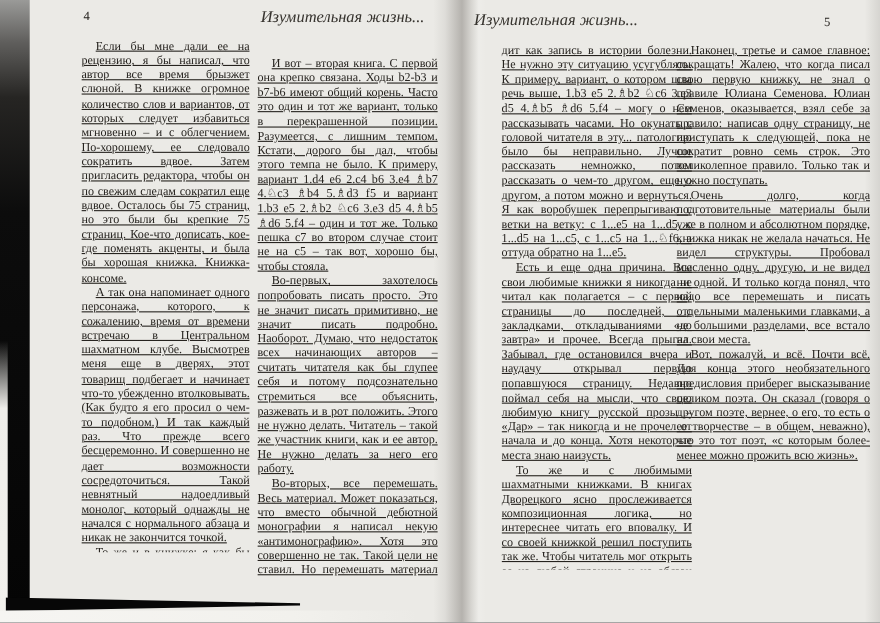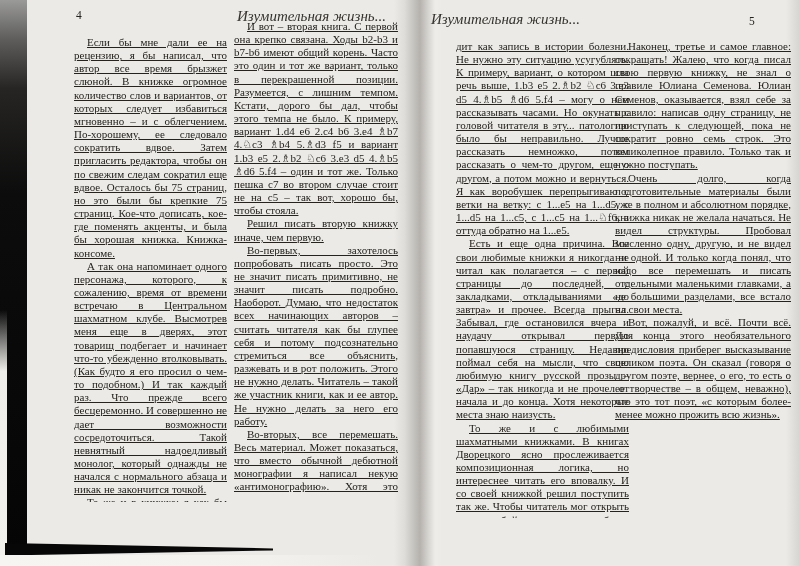--- a/index.html
+++ b/index.html
@@ -48,21 +48,21 @@
   .rh-right { left:431px; top:11px; }
   .col {
     position:absolute; text-align:justify; overflow:hidden;
     font-size:11px; line-height:13.15px;
     text-rendering:optimizeLegibility;
     text-decoration:underline;
   }
   .col p { margin:0; padding:0; text-indent:13px; }
   .col p.no-indent { text-indent:0; }
   .col-l1 { left:74px;  top:36px; width:153px; height:466px; }
-  .col-l2 { left:234px; top:20px; width:164px; height:472px; }
+  .col-l2 { left:234px; top:52px; width:164px; height:472px; }
   .col-r1 { left:456px; top:40px; width:173px; height:478px; }
   .col-r2 { left:615px; top:40px; width:176px; height:480px; }
 </style>
 </head>
 <body>
 
 <div class="scan">
 
   <div class="left-strip"></div>
   <div class="left-sliver"></div>
@@ -73,21 +73,20 @@
 
   <div class="page-num pn-left">4</div>
   <div class="running-head rh-left">Изумительная жизнь...</div>
   <div class="col col-l1">
       <p>Если бы мне дали ее на рецензию, я бы написал, что автор все время брызжет слюной. В книжке огромное количество слов и вариантов, от которых следует избавиться мгновенно – и с облегчением. По-хорошему, ее следовало сократить вдвое. Затем пригласить редактора, чтобы он по свежим следам сократил еще вдвое. Осталось бы 75 страниц, но это были бы крепкие 75 страниц. Кое-что дописать, кое-где поменять акценты, и была бы хорошая книжка. Книжка-консоме.</p>
       <p>А так она напоминает одного персонажа, которого, к сожалению, время от времени встречаю в Центральном шахматном клубе. Высмотрев меня еще в дверях, этот товарищ подбегает и начинает что-то убежденно втолковывать. (Как будто я его просил о чем-то подобном.) И так каждый раз. Что прежде всего бесцеремонно. И совершенно не дает возможности сосредоточиться. Такой невнятный надоедливый монолог, который однажды не начался с нормального абзаца и никак не закончится точкой.</p>
       <p>То же и в книжке: я как бы лишаю читателя шанса ее просто почитать. На любой странице подбегаю и захлебываясь начинаю внушать: а вот еще, а вот еще, еще, а вот на это посмотрите... Что бы там ни говорили, читать такое довольно неприятно.</p>
     </div>
   <div class="col col-l2">
       <p>И вот – вторая книга. С первой она крепко связана. Ходы b2-b3 и b7-b6 имеют общий корень. Часто это один и тот же вариант, только в перекрашенной позиции. Разумеется, с лишним темпом. Кстати, дорого бы дал, чтобы этого темпа не было. К примеру, вариант 1.d4 e6 2.c4 b6 3.e4 ♗b7 4.♘c3 ♗b4 5.♗d3 f5 и вариант 1.b3 e5 2.♗b2 ♘c6 3.e3 d5 4.♗b5 ♗d6 5.f4 – один и тот же. Только пешка c7 во втором случае стоит не на c5 – так вот, хорошо бы, чтобы стояла.</p>
-      <p>Решил писать вторую книжку иначе, чем первую.</p>
       <p>Во-первых, захотелось попробовать писать просто. Это не значит писать примитивно, не значит писать подробно. Наоборот. Думаю, что недостаток всех начинающих авторов – считать читателя как бы глупее себя и потому подсознательно стремиться все объяснить, разжевать и в рот положить. Этого не нужно делать. Читатель – такой же участник книги, как и ее автор. Не нужно делать за него его работу.</p>
       <p>Во-вторых, все перемешать. Весь материал. Может показаться, что вместо обычной дебютной монографии я написал некую «антимонографию». Хотя это совершенно не так. Такой цели не ставил. Но перемешать материал необходимо. Хотя бы для того, чтобы защитить читателя. Сам по себе первый ход b2-b3 уже выгля-</p>
     </div>
 
   <div class="running-head rh-right">Изумительная жизнь...</div>
   <div class="page-num pn-right">5</div>
   <div class="col col-r1">
       <p class="no-indent">дит как запись в истории болезни. Не нужно эту ситуацию усугублять. К примеру, вариант, о котором шла речь выше, 1.b3 e5 2.♗b2 ♘c6 3.e3 d5 4.♗b5 ♗d6 5.f4 – могу о нем рассказывать часами. Но окунать с головой читателя в эту... патологию было бы неправильно. Лучше рассказать немножко, потом рассказать о чем-то другом, еще о другом, а потом можно и вернуться. Я как воробушек перепрыгиваю с ветки на ветку: с 1...e5 на 1...d5, с 1...d5 на 1...c5, с 1...c5 на 1...♘f6, а оттуда обратно на 1...e5.</p>
       <p>Есть и еще одна причина. Все свои любимые книжки я никогда не читал как полагается – с первой страницы до последней, с закладками, откладываниями «до завтра» и прочее. Всегда прыгал. Забывал, где остановился вчера и наудачу открывал первую попавшуюся страницу. Недавно поймал себя на мысли, что свою любимую книгу русской прозы – «Дар» – так никогда и не прочел от начала и до конца. Хотя некоторые места знаю наизусть.</p>
       <p>То же и с любимыми шахматными книжками. В книгах Дворецкого ясно прослеживается композиционная логика, но интереснее читать его вповалку. И со своей книжкой решил поступить так же. Чтобы читатель мог открыть ее на любой странице и не обязан был вспоминать, где остановился в прошлый раз.</p>

